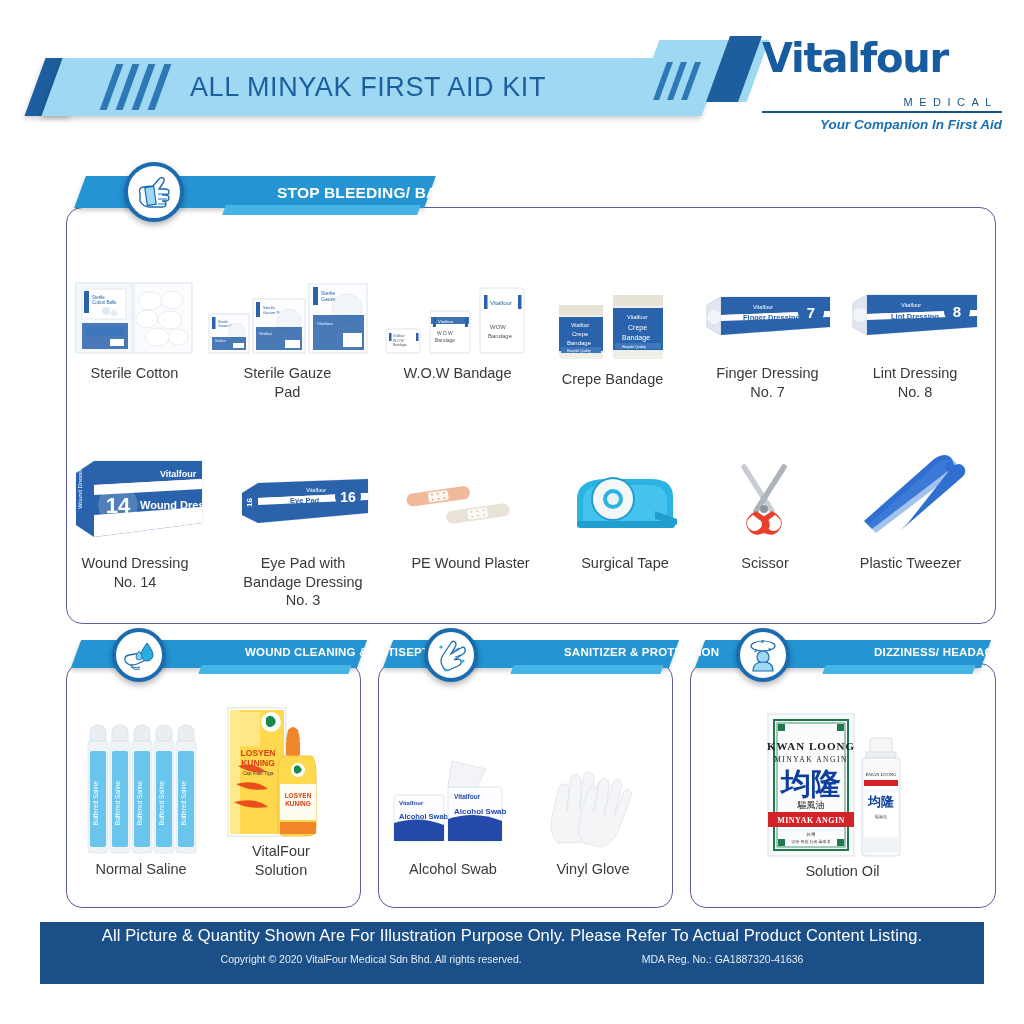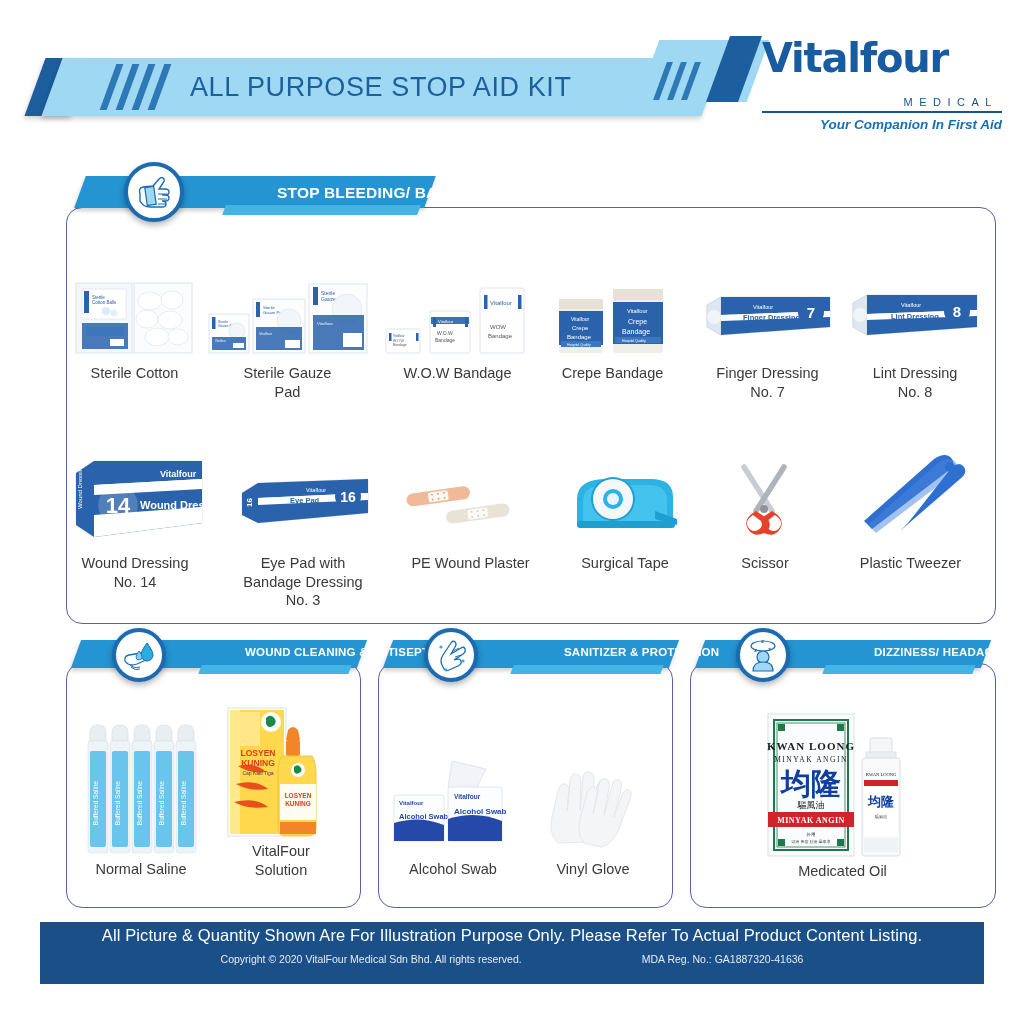--- a/index.html
+++ b/index.html
@@ -145,21 +145,21 @@
 
 <div class="header">
   <div class="title-ribbon-tail"></div>
   <div class="title-ribbon"></div>
   <div class="title-slashes">
     <i></i>
       <i></i>
       <i></i>
       <i></i>
   </div>
-  <div class="kit-title">ALL PURPOSE STOP AID KIT</div>
+  <div class="kit-title">ALL MINYAK FIRST AID KIT</div>
 
   <div class="logo-ribbon"></div>
   <div class="logo-ribbon-dark"></div>
   <div class="logo-slashes">
     <i></i>
       <i></i>
       <i></i>
   </div>
   <div class="brand">
     <div class="brand-name">Vitalfour</div>
@@ -290,21 +290,21 @@
         <text x="110" y="62" font-size="6" fill="#555">WOW</text>
           <text x="108" y="71" font-size="6" fill="#555">Bandage</text>
       </g>
     </svg>
   </div>
   <div class="prod-cap">
     <div>W.O.W Bandage</div>
   </div>
 </div>
 
-<div class="prod" style="left:545px; top:262px; width:135px;">
+<div class="prod" style="left:545px; top:268px; width:135px;">
   <div class="prod-img" style="height:100px;">
     <svg width="135" height="95" viewBox="0 0 135 95">
       <g>
         <rect x="14" y="32" width="44" height="54" rx="3" fill="#efeee7"></rect>
         <rect x="14" y="32" width="44" height="10" fill="#e6e3d6"></rect>
         <rect x="14" y="44" width="44" height="34" fill="#2a63ab"></rect>
         <text x="26" y="54" font-size="5" fill="#fff" font-family="sans-serif">Vitalfour</text>
         <text x="27" y="63" font-size="6" fill="#fff" font-family="sans-serif">Crepe</text>
         <text x="22" y="72" font-size="6" fill="#fff" font-family="sans-serif">Bandage</text>
         <rect x="16" y="74" width="40" height="6" fill="#3d76bd"></rect>
@@ -697,21 +697,21 @@
         <rect x="134" y="76" width="34" height="58" fill="#fff"></rect>
         <rect x="134" y="78" width="34" height="6" fill="#d2232a"></rect>
         <text x="151" y="74" font-size="4.5" fill="#1a1a1a" font-family="serif" text-anchor="middle">KWAN LOONG</text>
         <text x="151" y="104" font-size="13" fill="#0f3f9e" font-family="serif" font-weight="bold" text-anchor="middle">均隆</text>
         <text x="151" y="116" font-size="4" fill="#444" font-family="serif" text-anchor="middle">驅風油</text>
         <rect x="134" y="136" width="34" height="14" fill="#f0f3f6"></rect>
       </g>
     </svg>
   </div>
   <div class="prod-cap">
-    <div>Medicated Oil</div>
+    <div>Solution Oil</div>
   </div>
 </div>
 
 <div class="footer">
   <div class="footer-main">All Picture &amp; Quantity Shown Are For Illustration Purpose Only. Please Refer To Actual Product Content Listing.</div>
   <div class="footer-row">
     <div class="footer-small">Copyright © 2020 VitalFour Medical Sdn Bhd. All rights reserved.</div>
     <div class="footer-small">MDA Reg. No.: GA1887320-41636</div>
   </div>
 </div>

